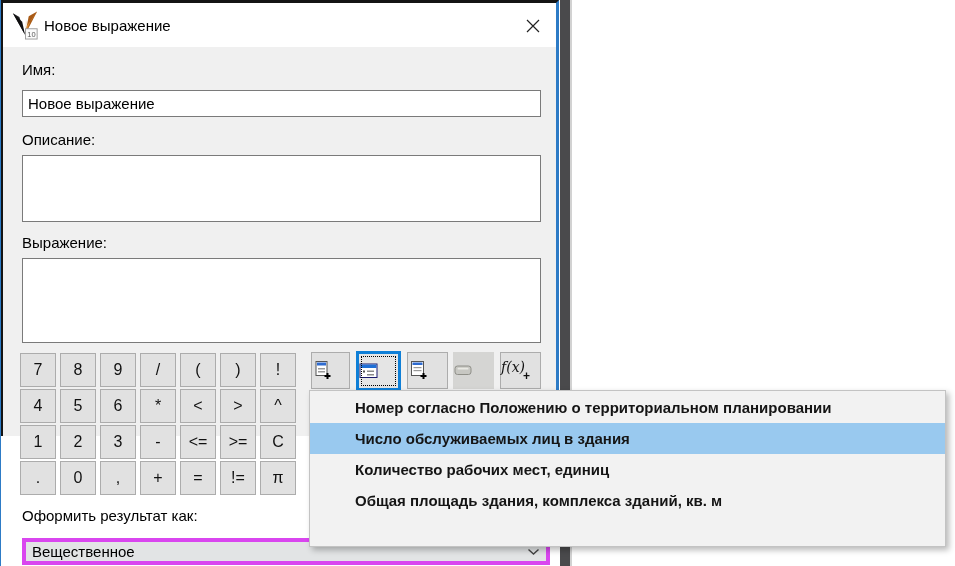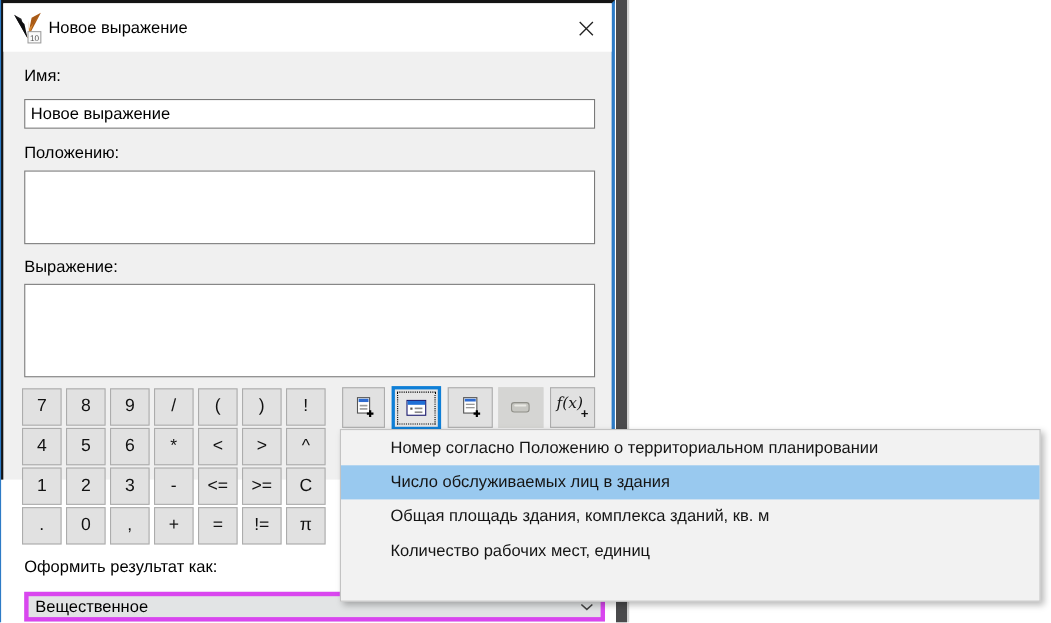--- a/index.html
+++ b/index.html
@@ -52,21 +52,21 @@
     display:grid; grid-template-columns:repeat(7,36px); grid-auto-rows:34px; gap:2px 4px;
   }
   .calc button {
     background:#e1e1e1; border:1px solid #acacac; font-size:16px; color:#111;
     font-family:"Liberation Sans","DejaVu Sans",sans-serif; padding:0;
   }
 
   
   .tbtn {
     position:absolute; top:349px; height:37px; background:#e1e1e1; border:1px solid #acacac;
-    display:flex; align-items:center; justify-content:center; padding:0;
+    display:flex; align-items:center; justify-content:flex-start; padding:0;
   }
   .tbtn.active {
     top:348px; height:40px; border:3px solid #0f7fd7; background:#e5e5e5; position:absolute;
   }
   .tbtn.active::after {
     content:""; position:absolute; left:2px; top:2px; right:2px; bottom:2px;
     border:1px dotted #000;
   }
   .tbtn.disabled { background:#d5d5d3; border:1px solid #d5d5d3; }
   .fx { font-family:"DejaVu Serif","Liberation Serif",serif; font-style:italic; font-size:14px; color:#111; }
@@ -77,21 +77,21 @@
     position:absolute; left:19px; top:535px; width:528px; height:27px;
     background:#e2e4e5; border:4px solid #d946ef;
     display:flex; align-items:center; font-size:15px; padding:0 6px;
   }
   .combo .combo-text { flex:1; }
 
   
   .menu {
     position:absolute; left:309px; top:390px; width:637px; height:157px;
     background:#f2f2f2; border:1px solid #c3c3c3; z-index:50;
-    box-shadow:3px 3px 6px rgba(0,0,0,0.28); padding-top:1px;
+    box-shadow:3px 3px 6px rgba(0,0,0,0.28); padding-top:1px;font-weight:bold;
   }
   .menu-item {
     height:31px; line-height:31px; padding-left:45px; font-size:15px; color:#151515;
     white-space:nowrap; overflow:hidden;
   }
   .menu-item.highlighted { background:#99c9ef; }
 </style>
 </head>
 <body>
 
@@ -114,21 +114,21 @@
     <div class="close-btn">
       <svg width="16" height="16" viewBox="0 0 16 16">
         <path d="M2 2 L14 14 M14 2 L2 14" stroke="#222" stroke-width="1.2" fill="none"></path>
       </svg>
     </div>
   </div>
 
   <div class="lbl" style="top:58px">Имя:</div>
   <input class="txt-input" style="top: 87px;" value="Новое выражение">
 
-  <div class="lbl" style="top:128px">Положению:</div>
+  <div class="lbl" style="top:128px">Описание:</div>
   <textarea class="txt-area" style="top: 152px; height: 67px;"></textarea>
 
   <div class="lbl" style="top:231px">Выражение:</div>
   <textarea class="txt-area" style="top: 255px; height: 85px;"></textarea>
 
   <div class="calc">
     <button>7</button>
     <button>8</button>
     <button>9</button>
     <button>/</button>
@@ -211,15 +211,15 @@
     </svg>
   </div>
 
 </div>
 
 <div class="left-accent"></div>
 
 <div class="menu">
   <div class="menu-item">Номер согласно Положению о территориальном планировании</div>
   <div class="menu-item highlighted">Число обслуживаемых лиц в здания</div>
+  <div class="menu-item">Количество рабочих мест, единиц</div>
   <div class="menu-item">Общая площадь здания, комплекса зданий, кв. м</div>
-  <div class="menu-item">Количество рабочих мест, единиц</div>
 </div>
 
 </body></html>

